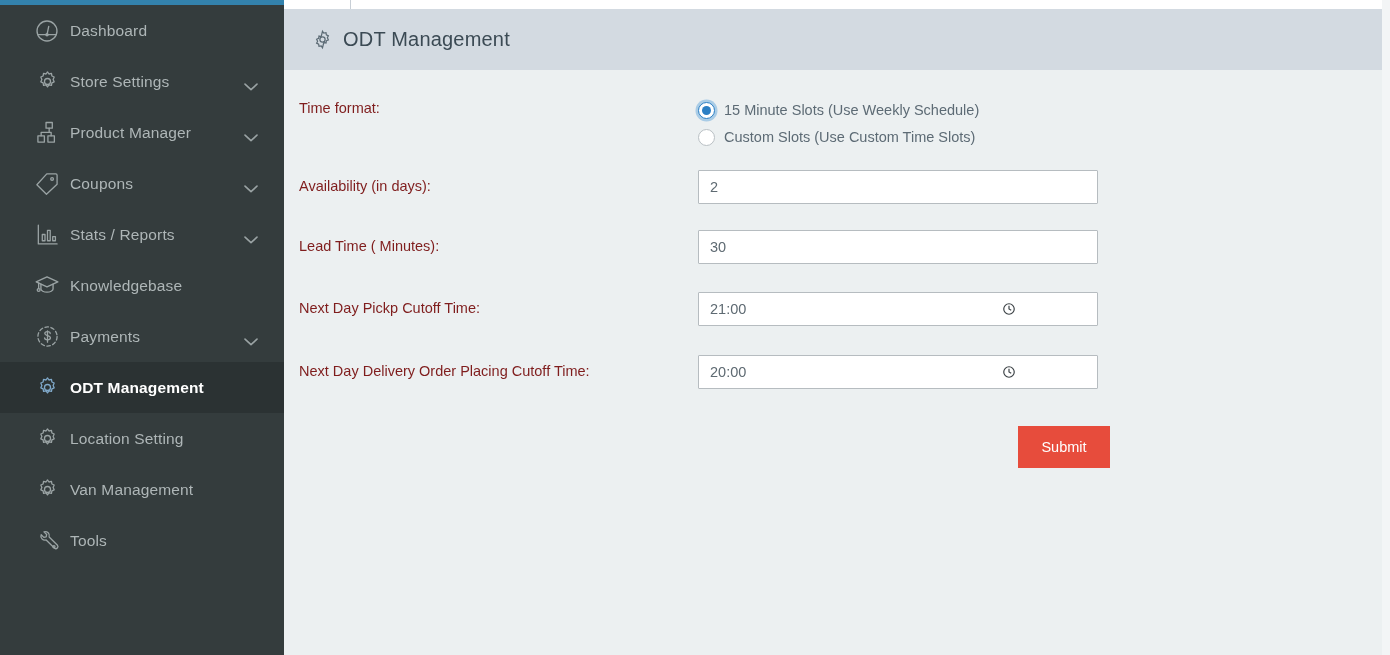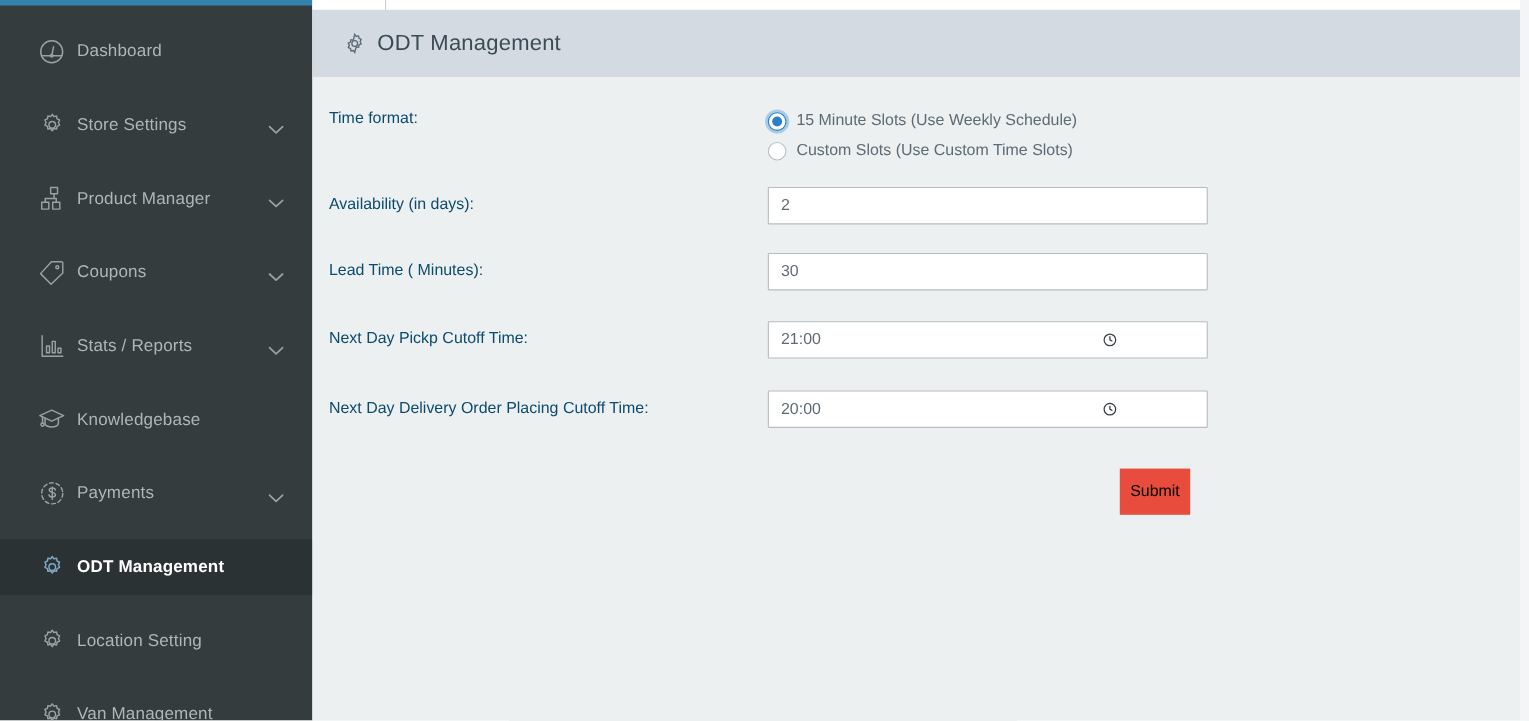--- a/index.html
+++ b/index.html
@@ -25,21 +25,20 @@
     width: 284px; height: 5px;
     background: #3382ad;
   }
   .nav { position: absolute; top: 5px; left: 0; width: 284px; }
   .nav-item {
     position: relative;
     display: flex; align-items: center;
     height: 51px;
     padding-left: 32px;
     cursor: pointer;
-    margin-top: 16px;
   }
   .nav-item .ico {
     width: 30px; height: 30px;
     flex: 0 0 30px;
     display: flex; align-items: center; justify-content: center;
     margin-right: 8px;
   }
   .nav-item .ico svg { display: block; }
   .nav-label {
     font-size: 15.5px;
@@ -98,21 +97,21 @@
 
   
   .form-area {
     position: absolute; left: 0; top: 70px;
     width: 1098px; height: 585px;
   }
   .row { position: absolute; left: 0; width: 1098px; }
   .row-label {
     position: absolute; left: 15px;
     font-size: 14.5px;
-    color: #0c4a6e;
+    color: #7f1d1d;
     white-space: nowrap;
   }
   .field { position: absolute; left: 414px; }
 
   .radio-line {
     display: flex; align-items: center;
     height: 22px;
     margin-bottom: 5px;
   }
   .radio {
@@ -157,24 +156,24 @@
   }
   .time-wrap { position: relative; width: 328px; }
   .time-wrap .clock {
     position: absolute; right: 10px; top: 50%;
     transform: translateY(-50%);
     width: 14px; height: 14px;
     pointer-events: none;
   }
 
   .submit-btn {
-    width: 64px; height: 42px;
+    width: 92px; height: 42px;
     background: #e74c3c;
     border: none;
-    color: #000000;
+    color: #ffffff;
     font-family: "Liberation Sans", sans-serif;
     font-size: 14.5px;
     cursor: pointer;
     padding: 0;
   }
 </style>
 </head>
 <body>
 
 <div class="app">

